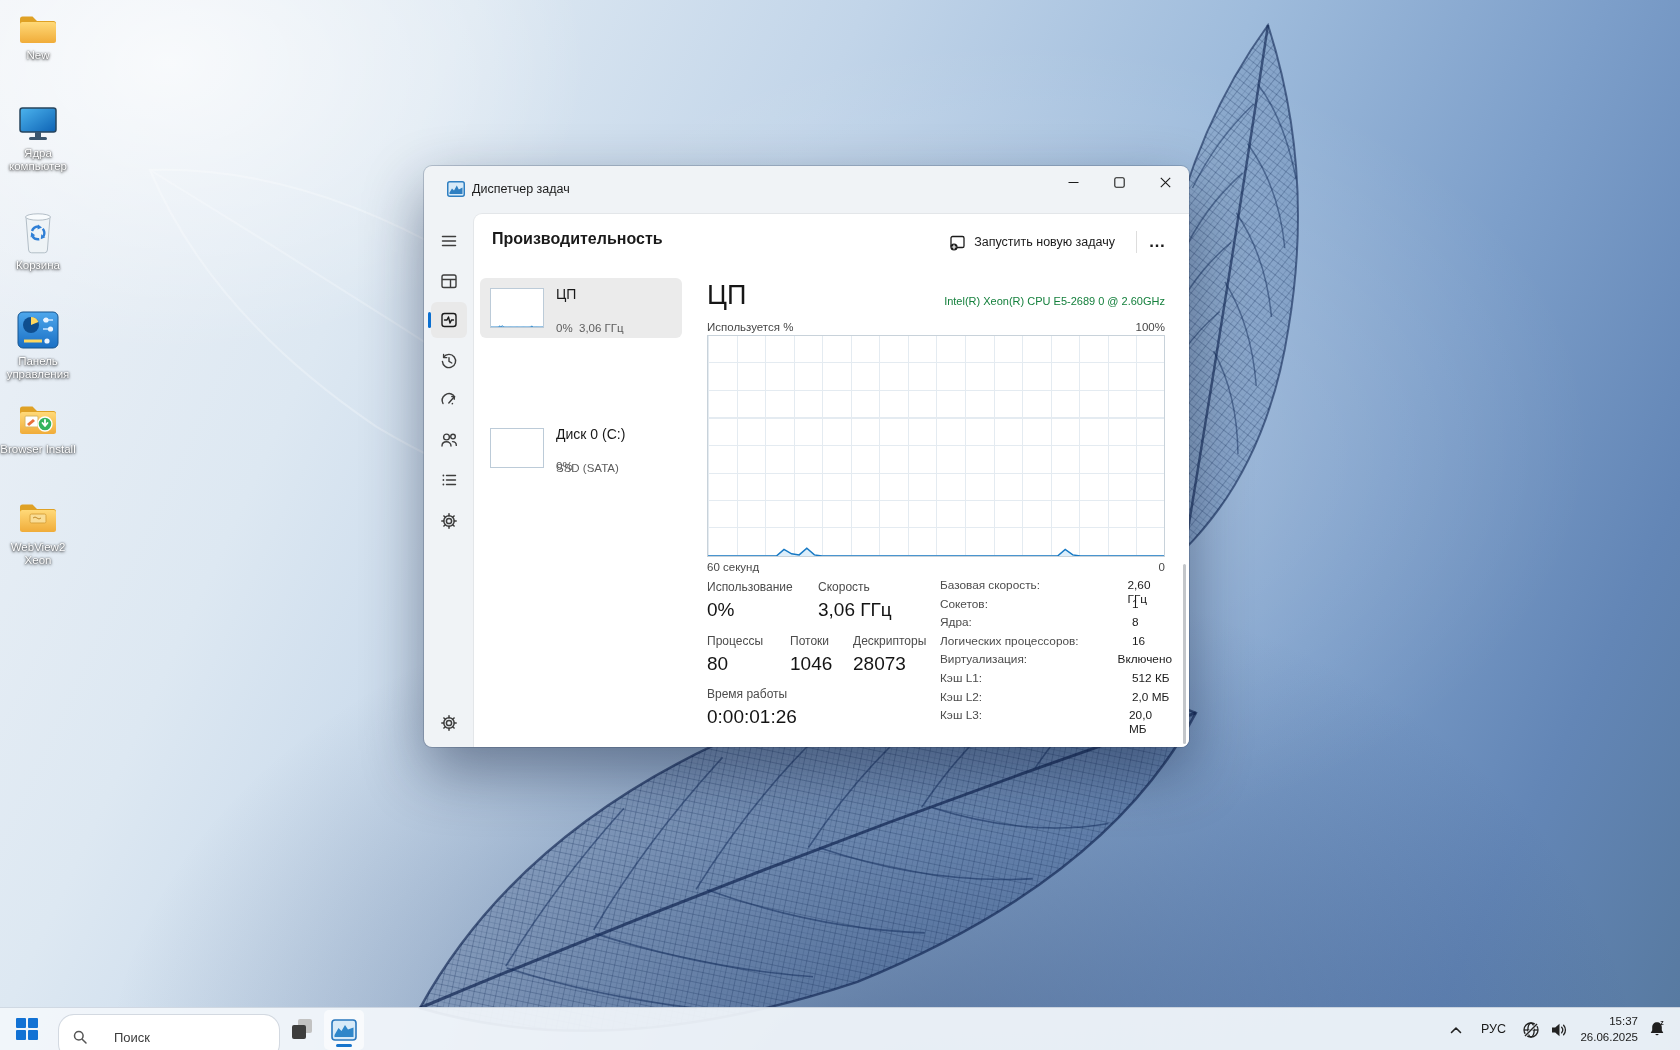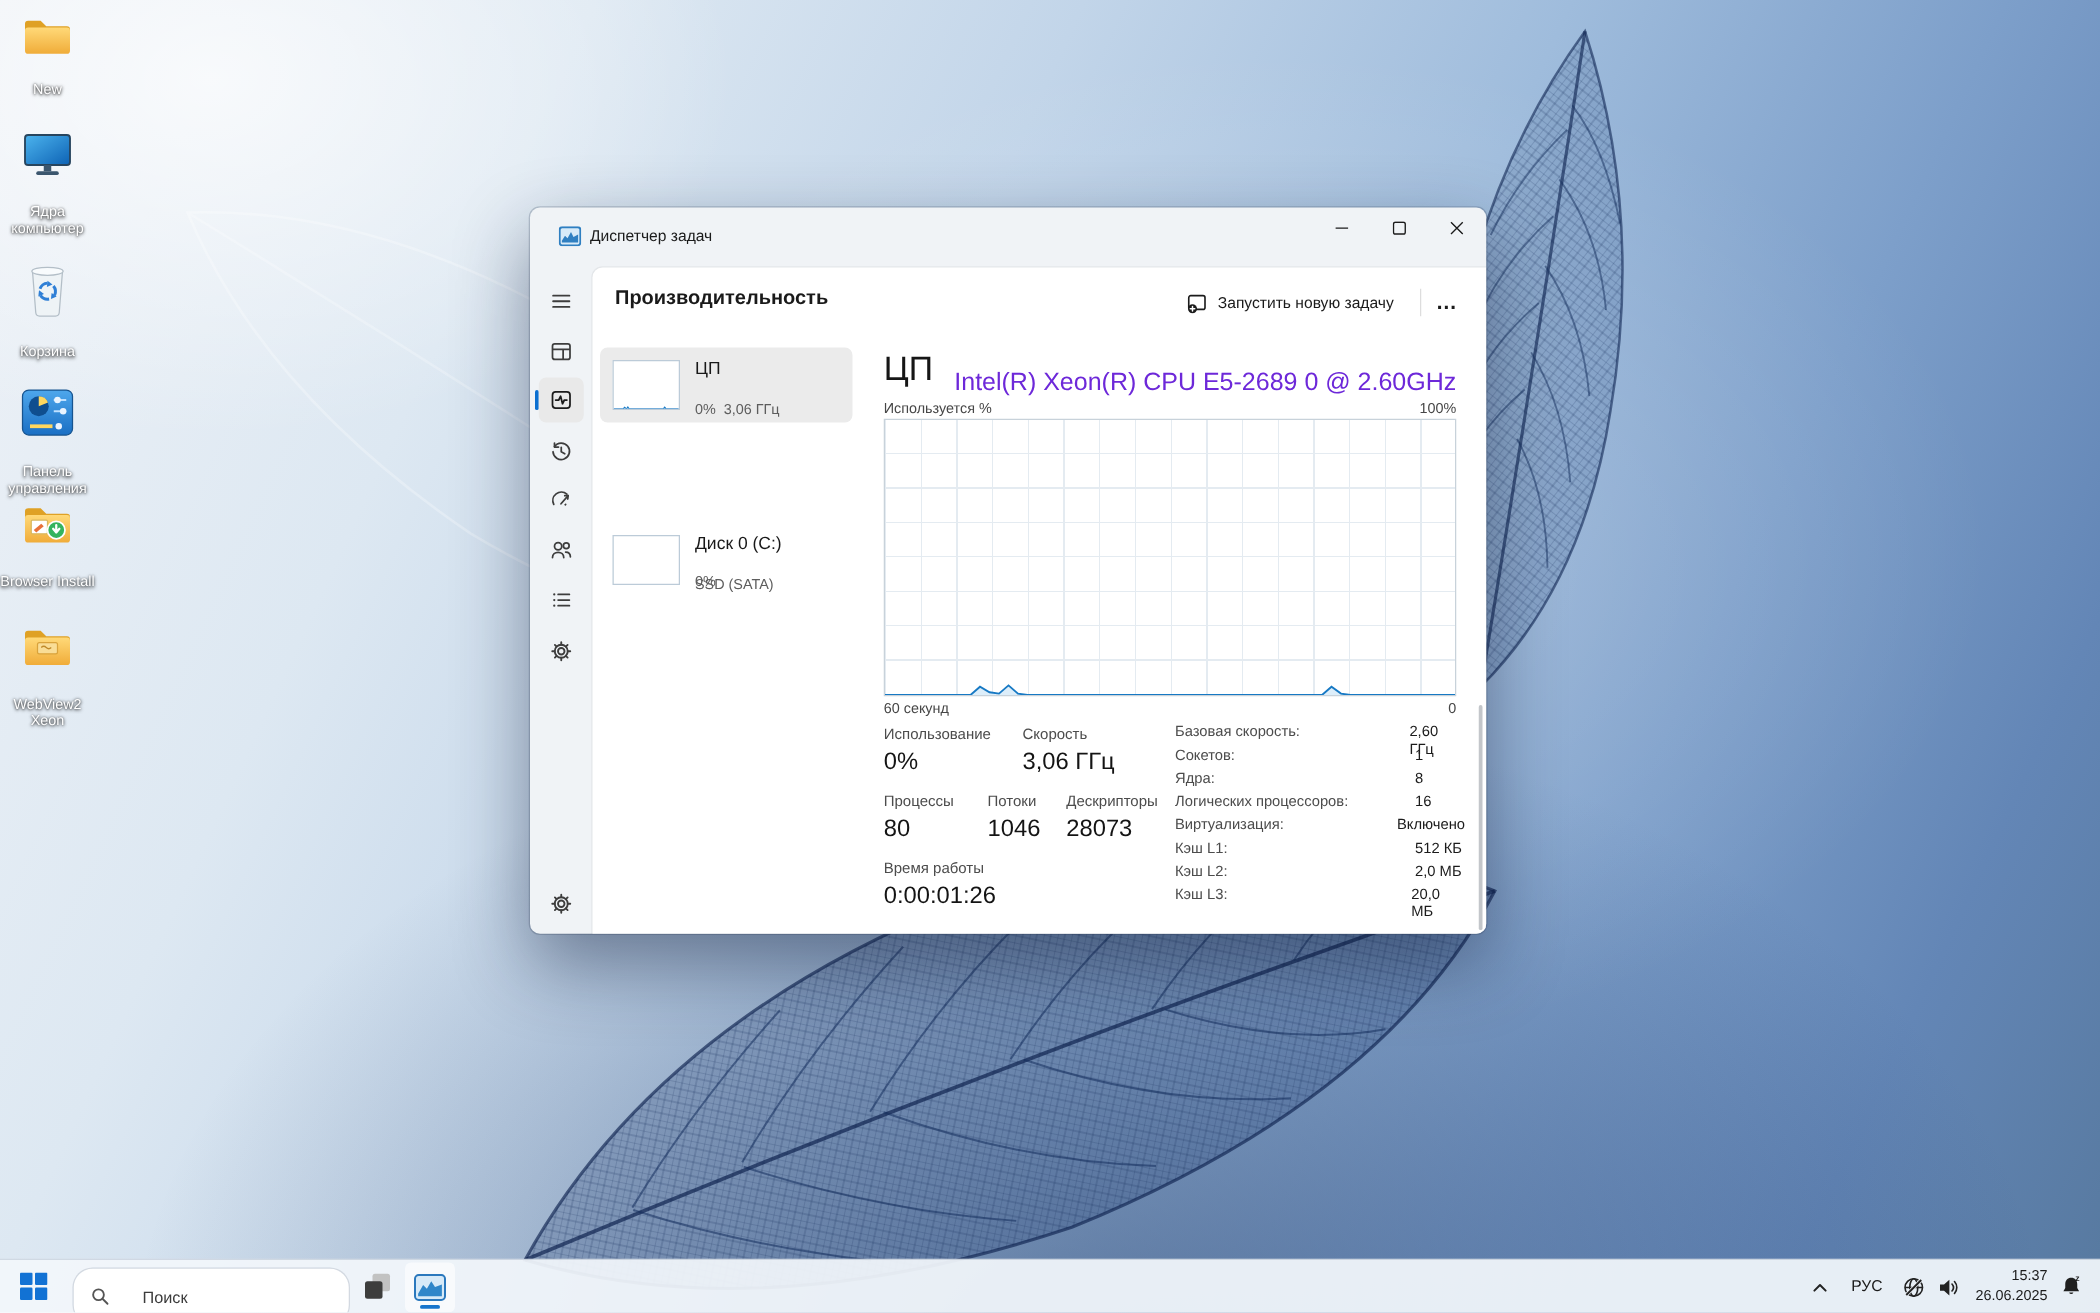--- a/index.html
+++ b/index.html
@@ -9,21 +9,21 @@
   #desktop{position:relative;width:1680px;height:1050px;overflow:hidden;
     background:
       radial-gradient(700px 480px at 10% 6%, rgba(255,255,255,.7), rgba(255,255,255,0) 60%),
       radial-gradient(900px 620px at 60% 42%, rgba(255,255,255,.22), rgba(255,255,255,0) 65%),
       radial-gradient(1100px 760px at 52% 104%, rgba(33,58,104,.5), rgba(33,58,104,0) 70%),
       linear-gradient(115deg,#eef2f7 0%,#dde8f2 22%,#c2d5e9 40%,#9fbcdc 58%,#7d9fca 74%,#6386b6 88%,#57799f 100%);}
   #wallpaper{position:absolute;left:0;top:0;}
   
   .dicon{position:absolute;width:76px;text-align:center;}
   .dicon-img{display:block;margin:0 auto;}
-  .dicon-label{font-size:11.5px;line-height:13px;color:#fff;margin-top:20px;
+  .dicon-label{font-size:11.5px;line-height:13px;color:#fff;margin-top:3px;
     text-shadow:0 1px 3px rgba(0,0,0,.8),0 0 2px rgba(0,0,0,.55);}
   
   #tm{position:absolute;left:424px;top:166px;width:765px;height:581px;background:#f0f3f6;
       border-radius:8px;overflow:hidden;
       box-shadow:0 24px 60px rgba(10,25,55,.45),0 0 0 1px rgba(60,75,100,.25);}
   #titlebar{position:absolute;left:0;top:0;width:100%;height:46px;}
   .tm-title{position:absolute;left:48px;top:16px;font-size:12.5px;color:#1b1b1b;}
   .wbtns{position:absolute;right:1px;top:1px;display:flex;}
   .wbtn{width:46px;height:30px;display:flex;align-items:center;justify-content:center;color:#1b1b1b;}
   
@@ -44,21 +44,21 @@
   .prow{position:absolute;left:6px;width:202px;height:60px;border-radius:6px;}
   .prow.sel{background:#ebebeb;}
   .pthumb{position:absolute;left:10px;top:10px;width:54px;height:40px;background:#fff;
           border:1px solid #bccbd8;box-sizing:border-box;}
   .pthumb.mem{box-shadow:inset 0 -2px 0 #8b44a8;}
   .ptitle{position:absolute;left:76px;top:8px;font-size:14px;color:#191919;}
   .psub{position:absolute;left:76px;top:28px;font-size:11.5px;line-height:14px;color:#5d5d5d;white-space:pre;margin-top:15px;}
   .psub2{position:absolute;left:76px;top:42px;font-size:11.5px;color:#5d5d5d;}
   
   .cpu-big{position:absolute;left:233px;top:66px;font-size:27px;color:#161616;}
-  .cpu-model{position:absolute;right:24px;top:81px;font-size:20px;color:#6d28d9;}
+  .cpu-model{position:absolute;right:24px;top:81px;font-size:11px;color:#15803d;}
   .gr-tl{position:absolute;left:233px;top:107px;font-size:11.5px;color:#474747;}
   .gr-tr{position:absolute;right:24px;top:107px;font-size:11.5px;color:#474747;}
   .graph{position:absolute;left:233px;top:121px;width:458px;height:222px;background:#fff;
          border:1px solid #c8d2da;box-sizing:border-box;
          background-image:
            repeating-linear-gradient(90deg,#e4ebf1 0 1px,transparent 1px 28.56px),
            repeating-linear-gradient(0deg,#e4ebf1 0 1px,transparent 1px 27.5px);}
   .gr-bl{position:absolute;left:233px;top:347px;font-size:11.5px;color:#474747;}
   .gr-br{position:absolute;right:24px;top:347px;font-size:11.5px;color:#474747;}
   .sl{position:absolute;font-size:12px;color:#4c4c4c;}

